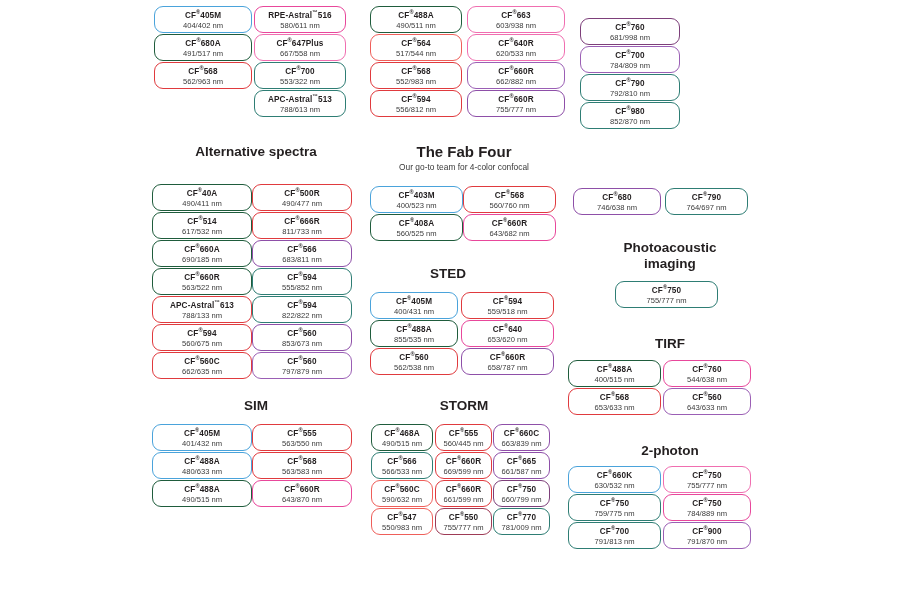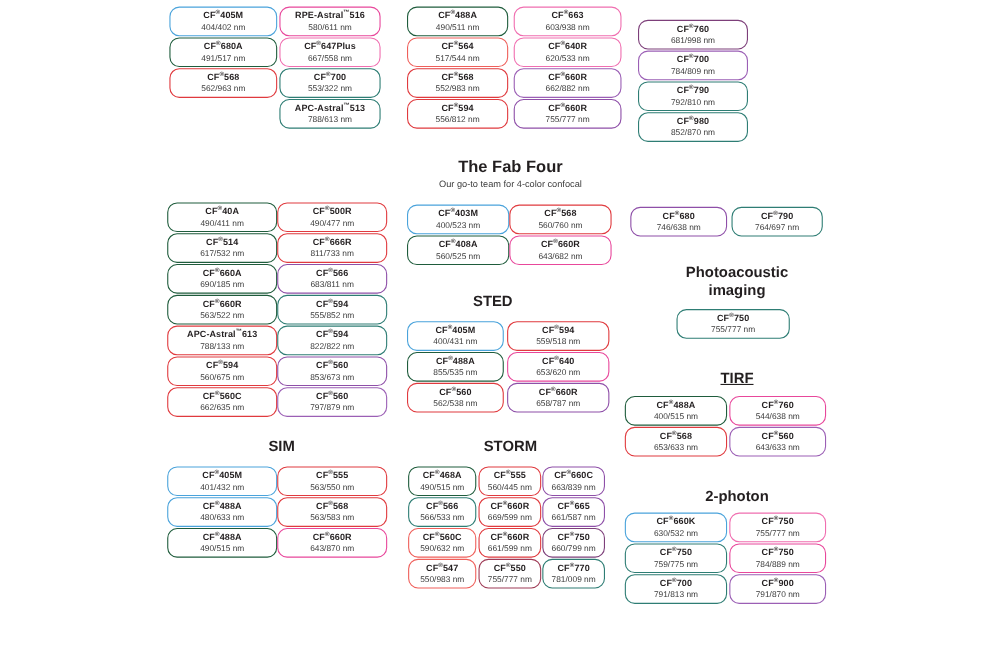--- a/index.html
+++ b/index.html
@@ -60,30 +60,31 @@
     font-size:8.4px;
     color:#3a3a3a;
     white-space:nowrap;
   }
 </style>
 </head>
 <body>
 
 <div class="stage">
 
+  <div class="sec-title" style="left:150px;top:144px;width:212px;font-size:13.5px;">Alternative spectra</div>
 
   <div class="sec-title" style="left:368px;top:144px;width:192px;font-size:15px;">The Fab Four</div>
   <div class="sec-sub" style="left:368px;top:162px;width:192px;">Our go-to team for 4-color confocal</div>
 
   <div class="sec-title" style="left:352px;top:266px;width:192px;font-size:13.5px;">STED</div>
 
   <div class="sec-title" style="left:600px;top:240px;width:140px;font-size:13.5px;">Photoacoustic</div>
   <div class="sec-title" style="left:600px;top:256px;width:140px;font-size:13.5px;">imaging</div>
 
-  <div class="sec-title" style="left:600px;top:336px;width:140px;font-size:13.5px;text-decoration:underline;">TIRF</div>
+  <div class="sec-title" style="left:600px;top:336px;width:140px;font-size:13.5px;">TIRF</div>
 
   <div class="sec-title" style="left:368px;top:398px;width:192px;font-size:13.5px;">STORM</div>
 
   <div class="sec-title" style="left:150px;top:398px;width:212px;font-size:13.5px;">SIM</div>
 
   <div class="sec-title" style="left:600px;top:443px;width:140px;font-size:13.5px;">2-photon</div>
 
   <div id="chip-layer">
       <div class="chip" style="left: 154px; top: 6px; width: 98px; height: 27px; border-color: rgb(74, 163, 219);">
         <span class="nm-name"><span>CF</span><sup>®</sup><span>405M</span></span>

